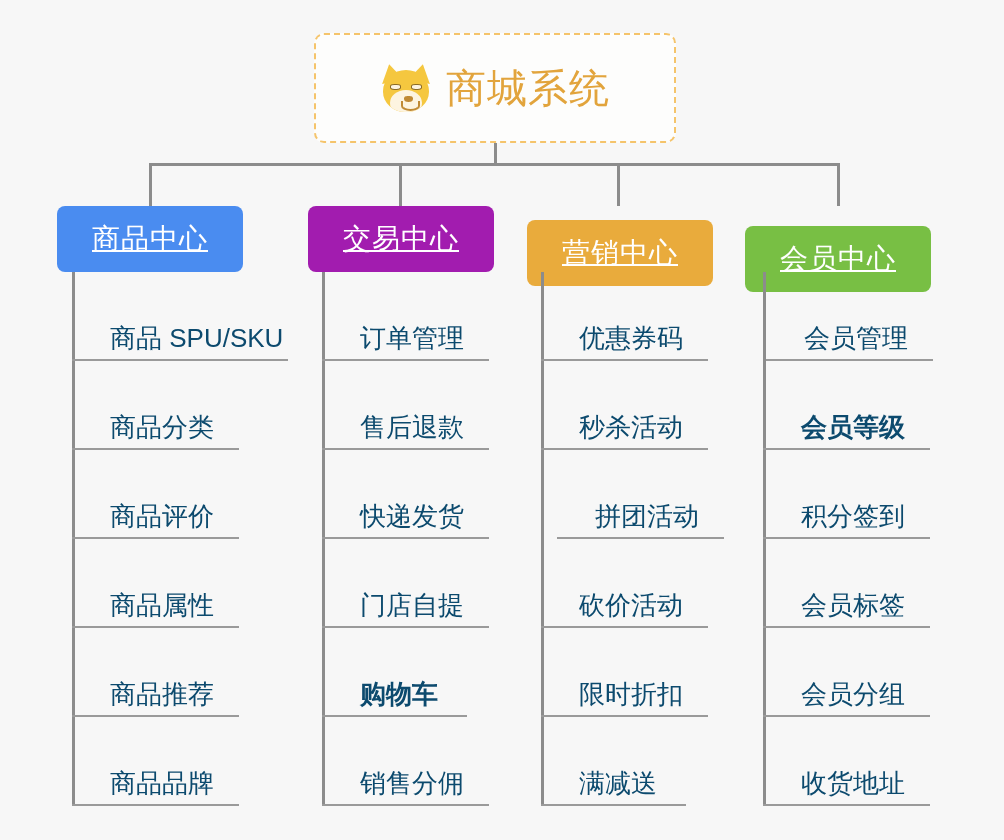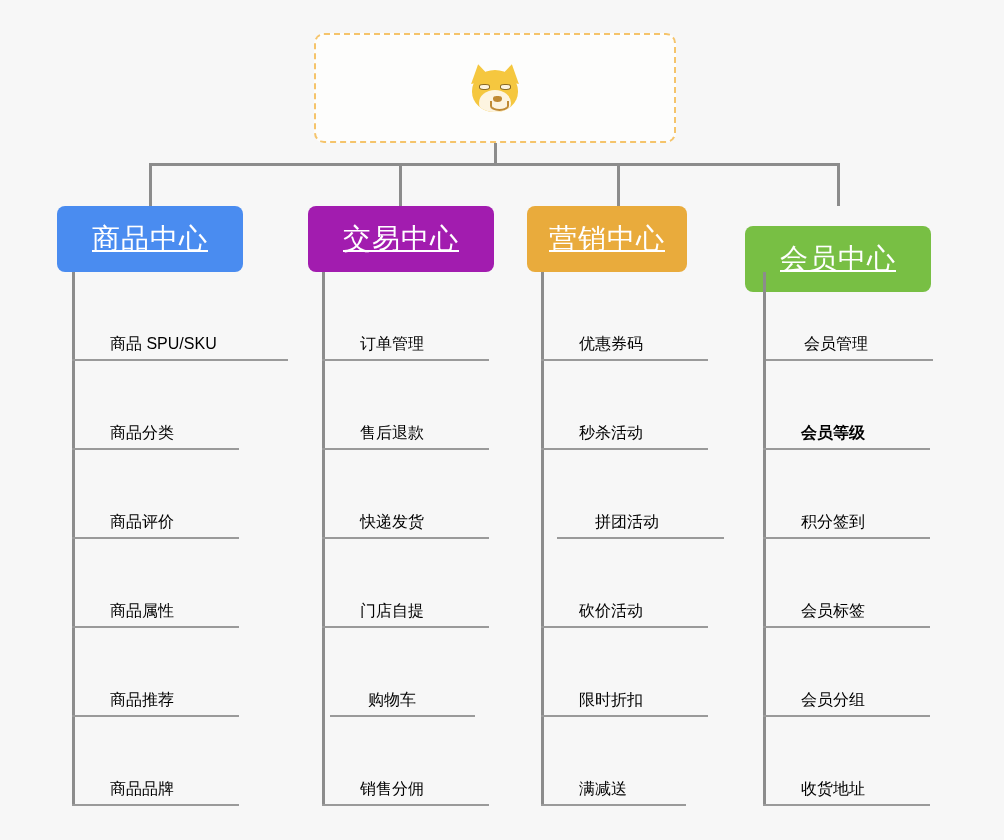--- a/index.html
+++ b/index.html
@@ -156,22 +156,22 @@
     position: absolute;
     height: 89px;
     box-sizing: border-box;
     border-bottom: 2px solid #9a9a9a;
     display: flex;
     align-items: flex-end;
     padding-left: 38px;
     padding-bottom: 6px;
   }
   .leaf-label {
-    font-size: 16px;
-    color: #000000;
+    font-size: 26px;
+    color: #0c4a6e;
     line-height: 1.1;
     white-space: nowrap;
   }
 </style>
 </head>
 <body>
 
 <div id="canvas">
 
   <div class="root-node">
@@ -179,20 +179,21 @@
       <span class="ear left"></span>
       <span class="ear right"></span>
       <span class="head">
         <span class="snout"></span>
         <span class="eye left"></span>
         <span class="eye right"></span>
         <span class="nose"></span>
         <span class="mouth"></span>
       </span>
     </div>
+    <div class="root-title">商城系统</div>
   </div>
 
   <div id="connectors">
       <div class="conn conn-v" style="left: 494px; top: 143px; height: 23px;"></div>
       <div class="conn conn-h" style="left: 149px; top: 163px; width: 691px;"></div>
       <div class="conn conn-v" style="left: 149px; top: 163px; height: 43px;"></div>
       <div class="conn conn-v" style="left: 399px; top: 163px; height: 43px;"></div>
       <div class="conn conn-v" style="left: 617px; top: 163px; height: 43px;"></div>
       <div class="conn conn-v" style="left: 837px; top: 163px; height: 43px;"></div>
     </div>
@@ -232,28 +233,28 @@
         </div>
         <div class="leaf-item" style="top: 89px; left: 0px; width: 167px;">
           <span class="leaf-label">售后退款</span>
         </div>
         <div class="leaf-item" style="top: 178px; left: 0px; width: 167px;">
           <span class="leaf-label">快递发货</span>
         </div>
         <div class="leaf-item" style="top: 267px; left: 0px; width: 167px;">
           <span class="leaf-label">门店自提</span>
         </div>
-        <div class="leaf-item" style="top: 356px; left: 8px; width: 145px;">
+        <div class="leaf-item" style="top: 356px; left: 0px; width: 145px; font-weight: bold;">
           <span class="leaf-label">购物车</span>
         </div>
         <div class="leaf-item" style="top: 445px; left: 0px; width: 167px;">
           <span class="leaf-label">销售分佣</span>
         </div>
       </div>
-      <div class="cat-box" style="left: 527px; top: 206px; width: 160px; background: rgb(233, 171, 60);">
+      <div class="cat-box" style="left: 527px; top: 220px; width: 186px; background: rgb(233, 171, 60);">
         <div class="cat-label">营销中心</div>
       </div>
       <div class="leaf-col" style="left: 541px;">
         <div class="leaf-spine" style="height: 534px;"></div>
         <div class="leaf-item" style="top: 0px; left: 0px; width: 167px;">
           <span class="leaf-label">优惠券码</span>
         </div>
         <div class="leaf-item" style="top: 89px; left: 0px; width: 167px;">
           <span class="leaf-label">秒杀活动</span>
         </div>

